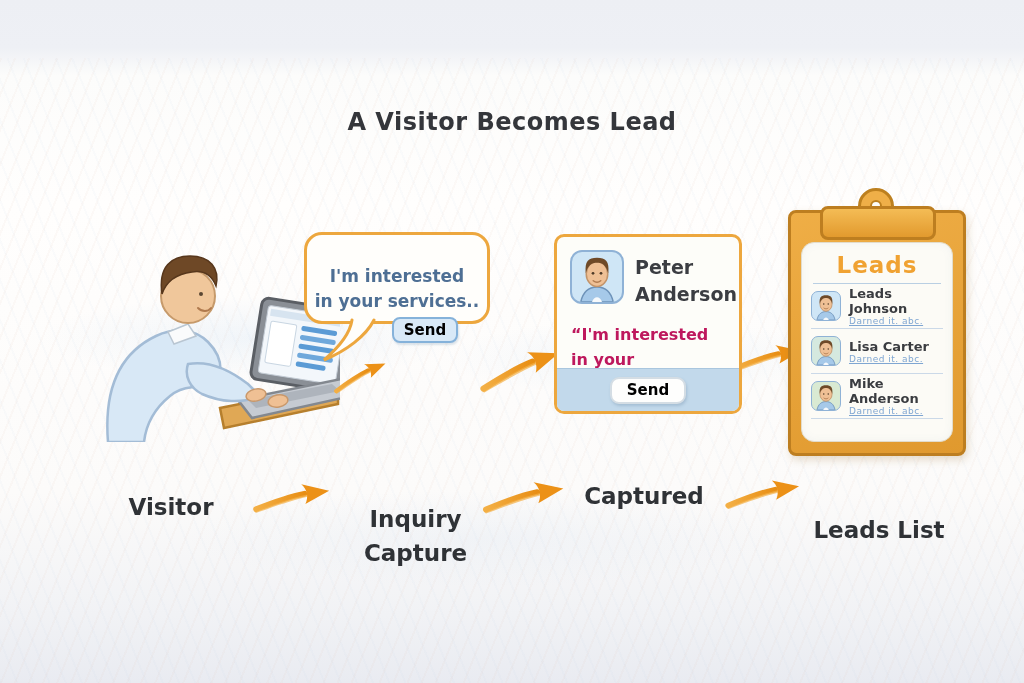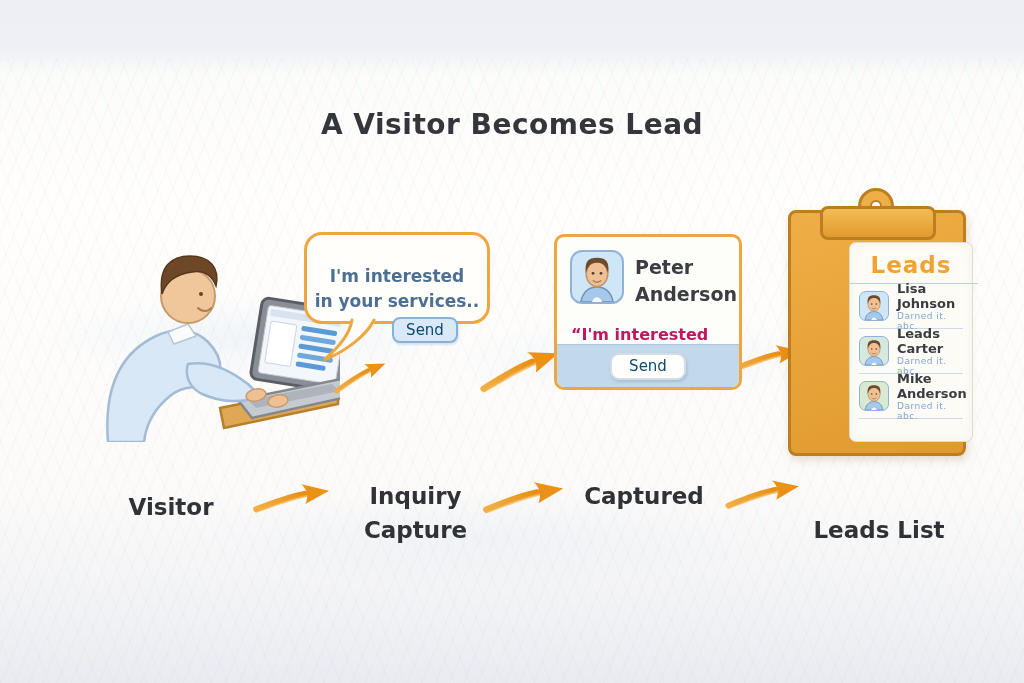--- a/index.html
+++ b/index.html
@@ -7,36 +7,36 @@
   .canvas{position:relative;width:1024px;height:683px;overflow:hidden;
     background:linear-gradient(180deg,#edeff4 0%,#eef0f5 7%,#fcfcfb 11%,#fffefd 30%,#fcfbfa 72%,#f1f2f5 90%,#e9ebf1 100%);}
   .texture{position:absolute;inset:58px 0 0 0;pointer-events:none;
     background:
       radial-gradient(ellipse 300px 60px at 250px 280px, rgba(173,205,235,.16), transparent 70%),
       radial-gradient(ellipse 280px 55px at 640px 300px, rgba(173,205,235,.14), transparent 70%),
       radial-gradient(ellipse 420px 70px at 480px 480px, rgba(186,208,232,.12), transparent 70%),
       repeating-linear-gradient(112deg, rgba(221,186,168,.07) 0 2px, transparent 2px 13px),
       repeating-linear-gradient(68deg, rgba(170,196,224,.05) 0 2px, transparent 2px 15px);}
   .title{position:absolute;top:108px;left:0;right:0;margin:0;text-align:center;
-    font-size:28px;font-weight:700;color:#34363b;letter-spacing:.5px;}
+    font-size:24px;font-weight:700;color:#34363b;letter-spacing:.5px;}
 
   
   .bubble{position:absolute;left:304px;top:232px;width:186px;height:92px;box-sizing:border-box;
     background:#fffefb;border:3px solid #eda73e;border-radius:18px;z-index:2;}
   .bubble-text{padding-top:29px;text-align:center;font-size:17px;line-height:25px;
     font-weight:600;color:#4e6f94;}
   .bubble-tail{position:absolute;left:322px;top:318px;width:70px;height:46px;z-index:3;}
   .send-pill{position:absolute;display:flex;align-items:center;justify-content:center;
-    font-weight:400;color:#0c4a6e;border-radius:8px;z-index:4;}
+    font-weight:700;color:#000000;border-radius:8px;z-index:4;}
   .bubble-send{left:392px;top:317px;width:66px;height:26px;font-size:15px;
     background:#d9e9f7;border:2px solid #85b2da;box-sizing:border-box;
     box-shadow:1px 2px 2px rgba(120,150,180,.25);}
 
   
-  .card{position:absolute;left:554px;top:234px;width:188px;height:156px;box-sizing:border-box;
+  .card{position:absolute;left:554px;top:234px;width:188px;height:180px;box-sizing:border-box;
     background:#fdfdf9;border:3px solid #eda73e;border-radius:10px;overflow:hidden;z-index:2;}
   .card-avatar{position:absolute;left:13px;top:13px;width:54px;height:54px;border-radius:12px;
     border:2px solid #8fb2d6;background:#cfe6f6;overflow:hidden;box-sizing:border-box;}
   .card-name{position:absolute;left:78px;top:17px;font-size:19px;line-height:27px;
     font-weight:700;color:#3b3d42;}
   .card-quote{position:absolute;left:14px;top:85px;width:162px;font-size:16px;line-height:25px;
     font-weight:600;color:#be185d;}
   .card-band{position:absolute;left:0;bottom:0;width:100%;height:42px;background:#c2d9eb;
     border-top:1px solid #a9c6de;display:flex;align-items:center;justify-content:center;}
   .card-send{position:relative;width:76px;height:27px;font-size:15px;background:#fefefd;
@@ -46,50 +46,50 @@
   
   .clip-knob{position:absolute;left:858px;top:188px;width:36px;height:36px;border-radius:50%;
     background:#efaf48;border:3px solid #bd801f;box-sizing:border-box;z-index:1;}
   .clip-knob-hole{position:absolute;left:50%;top:50%;width:12px;height:12px;margin:-6px 0 0 -6px;
     border-radius:50%;background:#fdfcf8;border:2px solid #bd801f;box-sizing:border-box;}
   .clipboard{position:absolute;left:788px;top:210px;width:178px;height:246px;box-sizing:border-box;
     background:linear-gradient(160deg,#efae46,#e0992e);border:3px solid #bd7e20;border-radius:8px;
     box-shadow:2px 4px 8px rgba(150,110,40,.22);z-index:2;}
   .clip-bar{position:absolute;left:820px;top:206px;width:116px;height:34px;box-sizing:border-box;
     background:linear-gradient(180deg,#f4bc55,#e29a2e);border:3px solid #bd7e20;border-radius:8px;z-index:3;}
-  .paper{position:absolute;left:849px;top:242px;width:124px;height:200px;box-sizing:border-box;
-    background:#fcfbf6;border:1px solid #e2dccb;border-radius:7px;z-index:3;
+  .paper{position:absolute;left:801px;top:242px;width:152px;height:200px;box-sizing:border-box;
+    background:#fcfbf6;border:1px solid #e2dccb;border-radius:13px;z-index:3;
     box-shadow:inset 0 0 8px rgba(120,140,170,.08);}
   .leads-heading{margin-top:9px;text-align:center;font-size:23px;font-weight:700;
     color:#f0a232;letter-spacing:1px;}
   .leads-divider{width:128px;margin:5px auto 0;border-top:1.5px solid #b9cfe3;}
   .lead-row{display:flex;align-items:center;gap:8px;height:44px;margin:0 9px;
     border-bottom:1px solid #cbd9e8;}
   .lead-avatar{flex:0 0 30px;width:30px;height:30px;border-radius:7px;border:1.5px solid #8fb2d6;
     overflow:hidden;box-sizing:border-box;}
   .lead-avatar.bg1{background:#cfe6f6;}
   .lead-avatar.bg2{background:#d5e9df;}
   .lead-avatar.bg3{background:#d9ead3;}
   .lead-name{font-size:13px;font-weight:700;color:#3a3c40;line-height:15px;}
-  .lead-note{font-size:9px;color:#7fa6d2;letter-spacing:.5px;filter:blur(.5px);}
+  .lead-note{font-size:9px;color:#7fa6d2;letter-spacing:.5px;filter:blur(.5px);text-decoration:underline;}
 
   
   .arrow{position:absolute;overflow:visible;}
   .arrow-mid-1{left:330px;top:354px;width:60px;height:44px;transform:rotate(-20deg);}
   .arrow-mid-2{left:476px;top:344px;width:88px;height:50px;transform:rotate(-16deg);}
   .arrow-mid-3{left:730px;top:338px;width:74px;height:40px;transform:rotate(-6deg);}
   .arrow-lab-1{left:252px;top:482px;width:80px;height:32px;transform:rotate(-5deg);}
   .arrow-lab-2{left:478px;top:480px;width:92px;height:34px;transform:rotate(-6deg);}
   .arrow-lab-3{left:724px;top:478px;width:78px;height:32px;transform:rotate(-6deg);}
 
   
   .flow-label{position:absolute;text-align:center;font-size:23px;font-weight:700;
     color:#2f3236;line-height:34px;}
   .flow-1{left:96px;top:482px;width:150px;margin-top:8px;}
-  .flow-2{left:338px;top:479px;width:155px;}
+  .flow-2{left:338px;top:502px;width:155px;}
   .flow-3{left:558px;top:479px;width:172px;}
   .flow-4{left:798px;top:479px;width:162px;}
 
   .visitor{position:absolute;left:70px;top:232px;width:270px;height:210px;}
 </style>
 </head>
 <body>
 
 <svg width="0" height="0" style="position:absolute" aria-hidden="true">
   <defs>
@@ -196,33 +196,33 @@
     <div class="leads-heading">Leads</div>
     <div class="leads-divider"></div>
 
     <div class="lead-row">
       <div class="lead-avatar bg1">
         <svg viewBox="0 0 40 40" width="100%" height="100%">
             <use href="#face"></use>
           </svg>
       </div>
       <div>
-        <div class="lead-name">Lisa Johnson</div>
+        <div class="lead-name">Leads Johnson</div>
         <div class="lead-note">Darned it. abc.</div>
       </div>
     </div>
 
     <div class="lead-row">
       <div class="lead-avatar bg2">
         <svg viewBox="0 0 40 40" width="100%" height="100%">
             <use href="#face"></use>
           </svg>
       </div>
       <div>
-        <div class="lead-name">Leads Carter</div>
+        <div class="lead-name">Lisa Carter</div>
         <div class="lead-note">Darned it. abc.</div>
       </div>
     </div>
 
     <div class="lead-row">
       <div class="lead-avatar bg3">
         <svg viewBox="0 0 40 40" width="100%" height="100%">
             <use href="#face"></use>
           </svg>
       </div>

